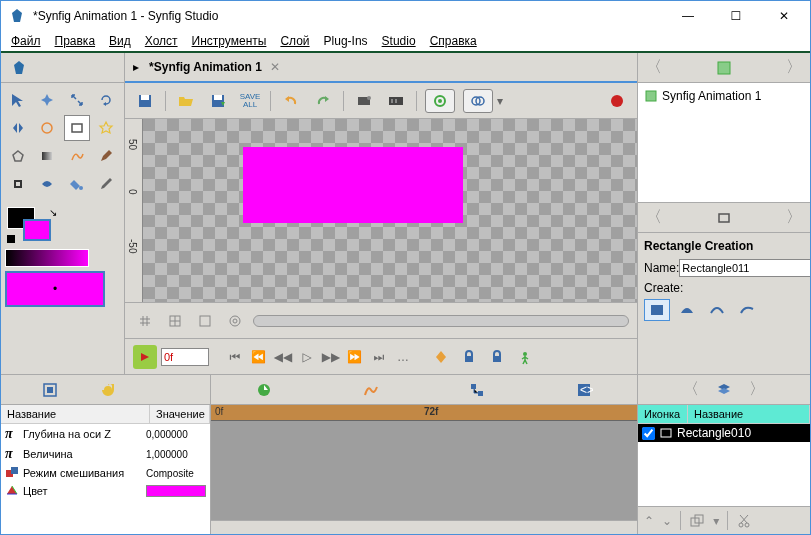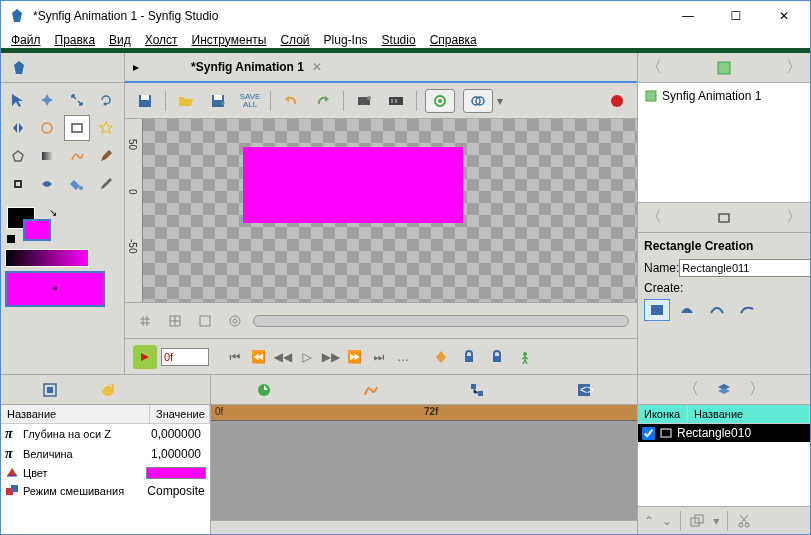--- a/index.html
+++ b/index.html
@@ -2,40 +2,40 @@
 <html><head>
 <meta charset="utf-8">
 <style>
 * { margin: 0; padding: 0; box-sizing: border-box; font-family: sans-serif; font-size: 12px; }
 body { width: 811px; height: 535px; background: #fff; border: 1px solid #4a90d9; display: flex; flex-direction: column; }
 .titlebar { height: 30px; display: flex; align-items: center; padding: 0 8px; background: #fff; }
 .titlebar .icon { width: 16px; height: 16px; margin-right: 8px; }
 .titlebar .title { flex: 1; color: #000; }
 .titlebar .win-btns { display: flex; gap: 12px; }
 .titlebar .win-btns div { width: 36px; height: 24px; display: flex; align-items: center; justify-content: center; }
-.menubar { height: 22px; background: #fff; display: flex; align-items: center; padding: 0 4px; gap: 2px; border-bottom: 5px solid #14532d; }
+.menubar { height: 22px; background: #fff; display: flex; align-items: center; padding: 0 4px; gap: 2px; border-bottom: 2px solid #14532d; }
 .menubar .menu-item { padding: 2px 6px; }
 .menubar .menu-item u { text-decoration: underline; }
 .main-area { flex: 1; display: flex; background: #dcdad5; }
 .left-panel { width: 124px; display: flex; flex-direction: column; border-right: 1px solid #aaa; }
 .panel-tabs { height: 30px; background: #dcdad5; display: flex; align-items: center; padding: 0 6px; border-bottom: 1px solid #aaa; }
 .panel-tabs .tab-icon { padding: 4px; }
 .toolbox { background: #dcdad5; padding: 4px; }
 .tool-grid { display: grid; grid-template-columns: repeat(4, 1fr); gap: 2px; }
 .tool-cell { width: 26px; height: 26px; display: flex; align-items: center; justify-content: center; }
 .tool-cell.active { background: #fff; border: 1px solid #888; }
 .colors-section { background: #dcdad5; padding: 4px; }
 .swatch { border: 1px solid #fff; }
 .gradient-bar { width: 84px; height: 18px; background: linear-gradient(to right, #000, #ff00ff); border: 1px solid #fff; margin-top: 4px; }
 .big-swatch { width: 100px; height: 36px; background: #ff00ff; border: 2px solid #4080c0; margin-top: 4px; position: relative; }
 .big-swatch::after { content: '•'; position: absolute; left: 50%; top: 50%; transform: translate(-50%, -50%); }
 .center-panel { flex: 1; display: flex; flex-direction: column; border-right: 1px solid #aaa; }
 .doc-tabs { height: 30px; background: #dcdad5; display: flex; align-items: center; padding: 0 6px; gap: 8px; border-bottom: 2px solid #4a90d9; }
 .doc-tabs .doc-icon { padding: 2px; }
-.doc-tabs .doc-title { font-weight: bold; margin-left: 42px; }
+.doc-tabs .doc-title { font-weight: bold; }
 .doc-tabs .close-x { color: #888; }
 .toolbar { height: 36px; background: #dcdad5; display: flex; align-items: center; padding: 0 8px; gap: 8px; border-bottom: 1px solid #aaa; }
 .toolbar-btn { width: 24px; height: 24px; display: flex; align-items: center; justify-content: center; }
 .toolbar-sep { width: 1px; height: 20px; background: #aaa; }
 .canvas-area { flex: 1; position: relative; background: #fff; overflow: hidden; display: flex; flex-direction: column; }
 .ruler-h { height: 18px; background: #dcdad5; border-bottom: 1px solid #888; display: flex; position: relative; }
 .ruler-h .tick { position: absolute; font-size: 10px; color: #333; top: 2px; }
 .canvas-body { flex: 1; display: flex; }
 .ruler-v { width: 18px; background: #dcdad5; border-right: 1px solid #888; position: relative; }
 .ruler-v .tick { position: absolute; font-size: 10px; color: #333; left: 2px; writing-mode: vertical-rl; }
@@ -68,21 +68,21 @@
 .shape-opt.active { border: 1px solid #4a90d9; background: #e0ecf8; }
 .bottom-area { height: 160px; display: flex; border-top: 1px solid #aaa; }
 .bottom-left { width: 210px; background: #dcdad5; display: flex; flex-direction: column; border-right: 1px solid #aaa; }
 .bottom-tabs { height: 30px; display: flex; align-items: center; padding: 0 40px; gap: 40px; border-bottom: 1px solid #aaa; }
 .param-table { background: #fff; flex: 1; overflow: hidden; }
 .param-header { display: flex; background: #f0f0f0; border-bottom: 1px solid #ccc; }
 .param-header .col { padding: 3px 6px; border-right: 1px solid #ccc; font-size: 11px; }
 .param-row { display: flex; padding: 2px 4px; align-items: center; }
 .param-row .ico { width: 18px; font-weight: bold; font-style: italic; font-family: serif; font-size: 14px; }
 .param-row .name { flex: 1; font-size: 11px; }
-.param-row .val { width: 60px; text-align: center; font-size: 12px; }
+.param-row .val { width: 60px; text-align: left; font-size: 10px; }
 .timeline { flex: 1; background: #dcdad5; display: flex; flex-direction: column; border-right: 1px solid #aaa; }
 .timeline-tabs { height: 30px; display: flex; align-items: center; justify-content: space-around; border-bottom: 1px solid #aaa; }
 .timeline-body { flex: 1; background: #9e9e9e; position: relative; }
 .timeline-ruler { height: 16px; background: #c28845; border-bottom: 1px solid #666; position: relative; font-size: 10px; }
 .timeline-ruler .mark { position: absolute; top: 1px; color: #333; font-size: 10px; }
 .bottom-right { width: 172px; background: #dcdad5; display: flex; flex-direction: column; }
 .layer-tabs { height: 30px; display: flex; align-items: center; justify-content: center; border-bottom: 1px solid #aaa; gap: 16px; }
 .layer-list { background: #fff; flex: 1; }
 .layer-header { display: flex; background: #5eead4; border-bottom: 1px solid #ccc; }
 .layer-header .col { padding: 3px 6px; font-size: 11px; border-right: 1px solid #ccc; }
@@ -472,37 +472,37 @@
         <span class="val">0,000000</span>
       </div>
       <div class="param-row">
         <span class="ico">π</span>
         <span class="name">Величина</span>
         <span class="val">1,000000</span>
       </div>
       <div class="param-row">
         <span class="ico">
             <svg width="14" height="14" viewBox="0 0 14 14">
+              <rect x="1" y="4" width="7" height="7" fill="#c33"></rect>
+              <rect x="6" y="1" width="7" height="7" fill="#3a6aa8"></rect>
+            </svg>
+          </span>
+        <span class="name">Режим смешивания</span>
+        <span class="val">Composite</span>
+      </div>
+      <div class="param-row">
+        <span class="ico">
+            <svg width="14" height="14" viewBox="0 0 14 14">
               <path d="M7 2 L12 10 L2 10 Z" fill="#c33"></path>
               <path d="M7 2 L12 10" stroke="#3c3"></path>
               <path d="M2 10 L12 10" stroke="#33c"></path>
             </svg>
           </span>
         <span class="name">Цвет</span>
         <span class="val" style="background:#ff00ff;border:1px solid #888;height:12px;"></span>
-      </div>
-      <div class="param-row">
-        <span class="ico">
-            <svg width="14" height="14" viewBox="0 0 14 14">
-              <rect x="1" y="4" width="7" height="7" fill="#c33"></rect>
-              <rect x="6" y="1" width="7" height="7" fill="#3a6aa8"></rect>
-            </svg>
-          </span>
-        <span class="name">Режим смешивания</span>
-        <span class="val">Composite</span>
       </div>
     </div>
   </div>
 
   <div class="timeline">
     <div class="timeline-tabs">
       <svg width="18" height="18" viewBox="0 0 18 18">
           <circle cx="9" cy="9" r="6" fill="#4a4"></circle>
           <path fill="#fff" d="M9 4 V9 H13"></path>
         </svg>

